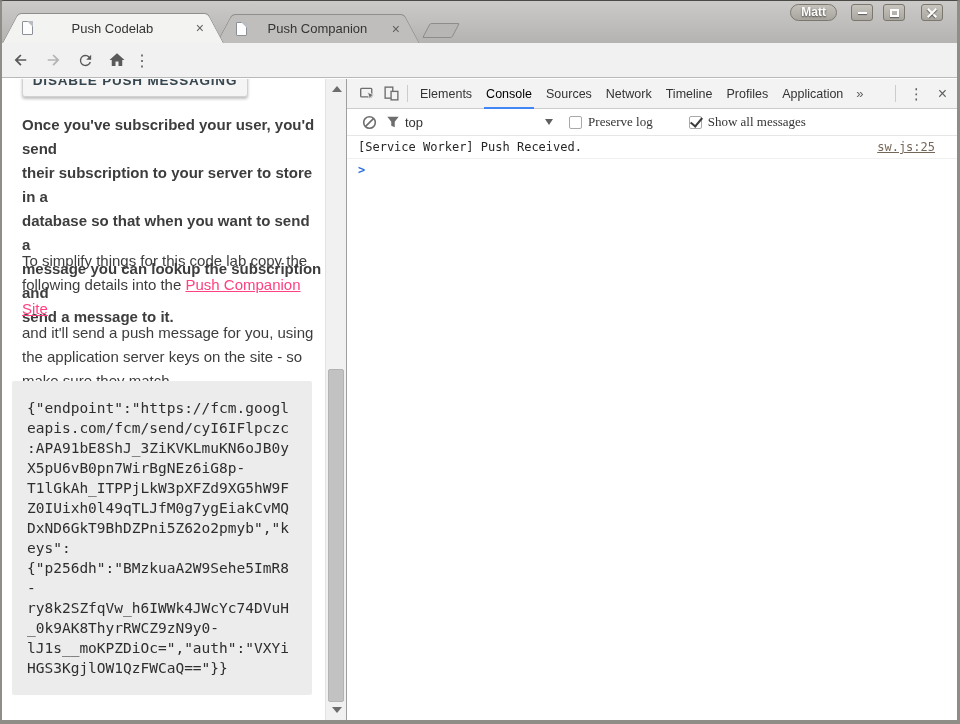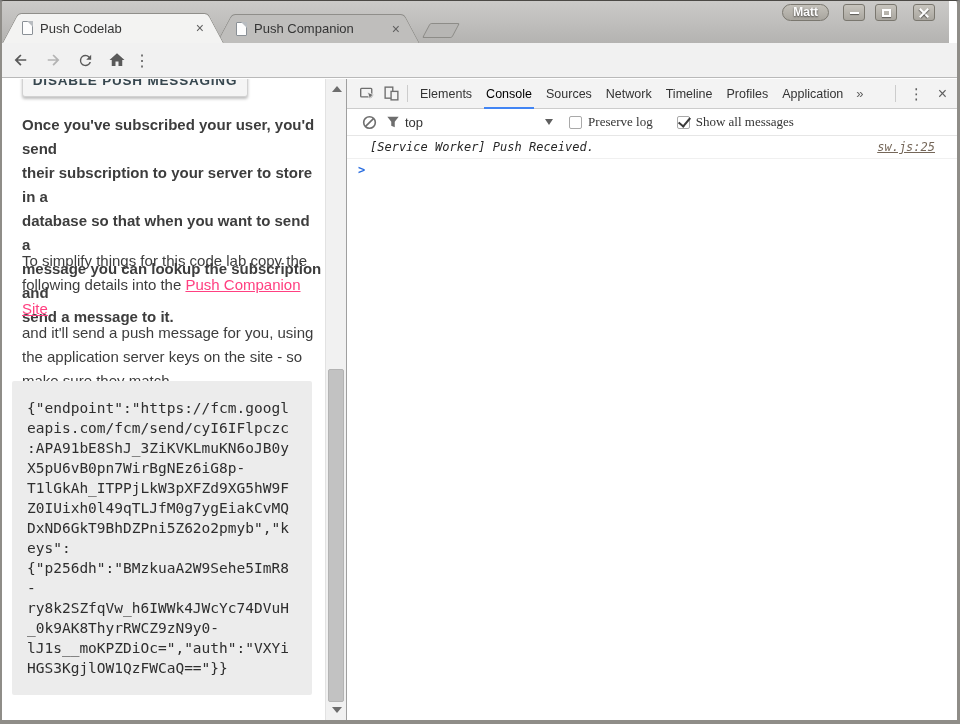--- a/index.html
+++ b/index.html
@@ -10,21 +10,21 @@
     position:relative; width:960px; height:724px;
     border:1px solid #4b4945;
     border-left-width:2px; border-right-width:3px; border-bottom-width:4px;
     border-right-color:#8f8d88; border-bottom-color:#8f8d88; border-left-color:#8f8d88;
     border-radius:4px 4px 0 0;
     background:#ffffff; overflow:hidden;
   }
 
   
   .titlebar{
-    position:absolute; left:0; top:0; right:8px; height:56px;
+    position:absolute; left:0; top:0; right:0; height:56px;
     background:linear-gradient(#cbcac8,#adacaa);
     border-bottom:1px solid #8b8984;
   }
   .profile-btn{
     position:absolute; top:3px; right:120px; height:17px; padding:0 10px;
     border:1px solid #7a776f; border-radius:9px;
     background:linear-gradient(#c4c1ba,#a8a59e);
     color:#fdfdfd; font-size:12px; font-weight:bold; line-height:15px;
     text-shadow:0 1px 2px rgba(0,0,0,.65); cursor:default;
   }
@@ -38,21 +38,21 @@
   .glyph-min{ width:9px; height:2px; background:#fff; box-shadow:0 1px 1px rgba(0,0,0,.5); }
   .glyph-max{ width:9px; height:8px; border:2px solid #fff; box-shadow:0 1px 1px rgba(0,0,0,.4); }
   .glyph-close{ position:relative; width:10px; height:10px; }
   .glyph-close::before,.glyph-close::after{
     content:""; position:absolute; left:-1px; top:4px; width:12px; height:2px; background:#fff;
     box-shadow:0 1px 1px rgba(0,0,0,.4);
   }
   .glyph-close::before{ transform:rotate(45deg);} .glyph-close::after{ transform:rotate(-45deg);}
 
   
-  .tab{ position:absolute; }
+  .tab{ position:absolute;text-align:center; }
   .tab .edge-l,.tab .edge-r,.tab .mid{ position:absolute; top:0; bottom:0; background:var(--tabbg); }
   .tab .edge-l{ left:0; width:22px; transform:skewX(-28deg); border-left:1px solid var(--tabbr);
                 border-top:1px solid var(--tabbr); border-radius:4px 0 0 0; }
   .tab .edge-r{ right:0; width:22px; transform:skewX(28deg); border-right:1px solid var(--tabbr);
                 border-top:1px solid var(--tabbr); border-radius:0 4px 0 0; }
   .tab .mid{ left:14px; right:14px; border-top:1px solid var(--tabbr); }
   .tab .inner{ position:absolute; left:12px; right:8px; top:0; bottom:0;
                display:flex; align-items:center; gap:7px; }
   .tab-title{ font-size:13px; color:#353535; white-space:nowrap; overflow:hidden; flex:1; }
   .tab-close{ font-size:14px; color:#5f5f5f; line-height:1; padding:0 4px; cursor:default; }
@@ -143,25 +143,25 @@
                  display:flex; align-items:center; padding-left:10px; flex:none; }
   .ctx-label{ font-size:13px; color:#333; }
   .dd-arrow{ width:0; height:0; border-left:4.5px solid transparent; border-right:4.5px solid transparent;
              border-top:6px solid #5f5f5f; margin-left:122px; }
   .chk{ width:13px; height:13px; border:1px solid #a9a9a9; border-radius:2px; background:#fff;
         position:relative; flex:none; }
   .chk.checked::after{ content:""; position:absolute; left:3px; top:-2px; width:5px; height:10px;
         border:solid #3a3a3a; border-width:0 2px 2px 0; transform:rotate(40deg); }
   .chk-label{ font-size:13px; color:#333; margin-left:6px;font-family:Liberation Serif, serif; }
   .chk-wrap{ display:flex; align-items:center; }
-  .chk-wrap.preserve{ margin-left:16px; } .chk-wrap.showall{ margin-left:4px;padding-left:20px; }
+  .chk-wrap.preserve{ margin-left:16px; } .chk-wrap.showall{ margin-left:16px;padding-left:20px; }
 
   .console-area{ flex:1; overflow:hidden; font-family:"DejaVu Sans Mono", monospace; }
   .msg{ display:flex; align-items:flex-start; border-bottom:1px solid #f0f0f0;
-        padding:3px 22px 3px 23px;font-style:italic; }
+        padding:3px 22px 3px 11px; }
   .msg-text{ flex:1; font-size:12px; line-height:16px; color:#262626; white-space:pre-wrap; }
   .msg-src{ font-size:12px; line-height:16px; color:#756759; text-decoration:underline;
             margin-left:12px; white-space:nowrap; cursor:pointer; }
   .console-prompt{ padding:4px 0 4px 11px; font-size:12px; font-weight:bold; color:#2a6ee0; }
 
   svg{ overflow:visible; }
 </style>
 </head>
 <body>
 

